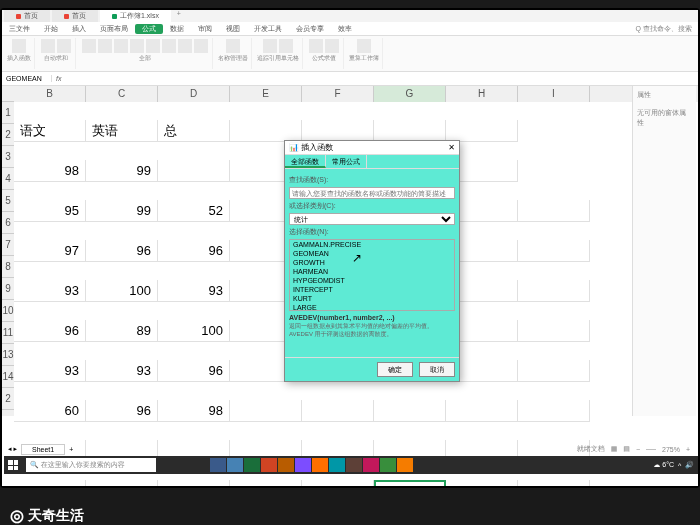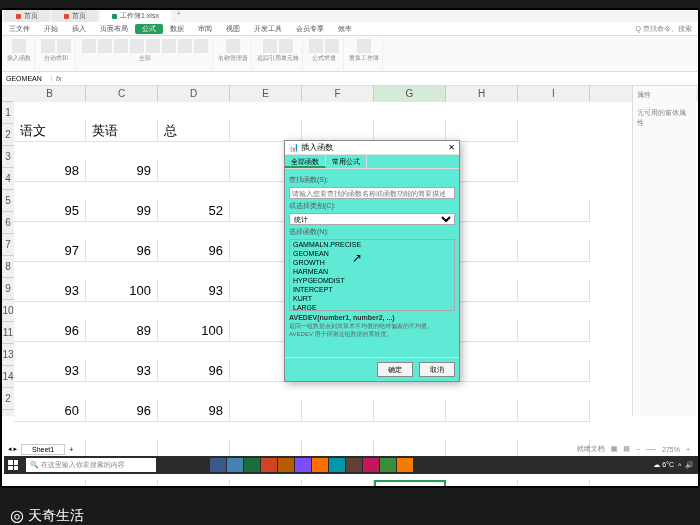--- a/index.html
+++ b/index.html
@@ -79,21 +79,21 @@
 .tbicon:nth-child(7) { background: #ff6f00; }
 .tbicon:nth-child(8) { background: #0097a7; }
 .tbicon:nth-child(9) { background: #5d4037; }
 .tbicon:nth-child(10) { background: #c2185b; }
 .tbicon:nth-child(11) { background: #388e3c; }
 .tbicon:nth-child(12) { background: #f57c00; }
 .tray { margin-left: auto; color: #fff; font-size: 7px; padding-right: 6px; display: flex; gap: 4px; align-items: center; }
 
 .statusbar { position: absolute; bottom: 30px; right: 2px; height: 14px; font-size: 7px; color: #888; display: flex; align-items: center; gap: 6px; padding-right: 6px; }
 
-.watermark { position: absolute; bottom: 0; left: 10px; color: #fff; font-size: 14px; font-weight: normal; display: flex; align-items: center; gap: 4px; }
+.watermark { position: absolute; bottom: 0; left: 10px; color: #fff; font-size: 14px; font-weight: bold; display: flex; align-items: center; gap: 4px; }
 .watermark::before { content: "◎"; font-size: 16px; }
 
 .cursor { position: absolute; left: 350px; top: 238px; width: 10px; height: 14px; pointer-events: none; }
 .cursor::before { content: "↖"; color: #000; font-size: 12px; transform: scaleX(-1); display: inline-block; }
 </style>
 </head>
 <body>
 
 <div class="monitor">
 <div class="screen">

